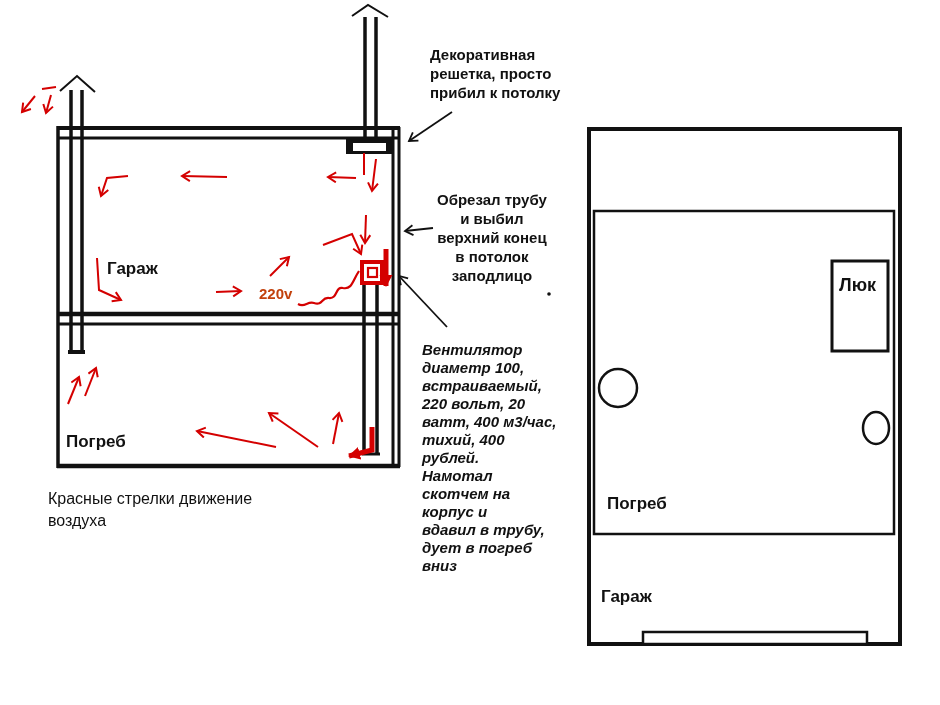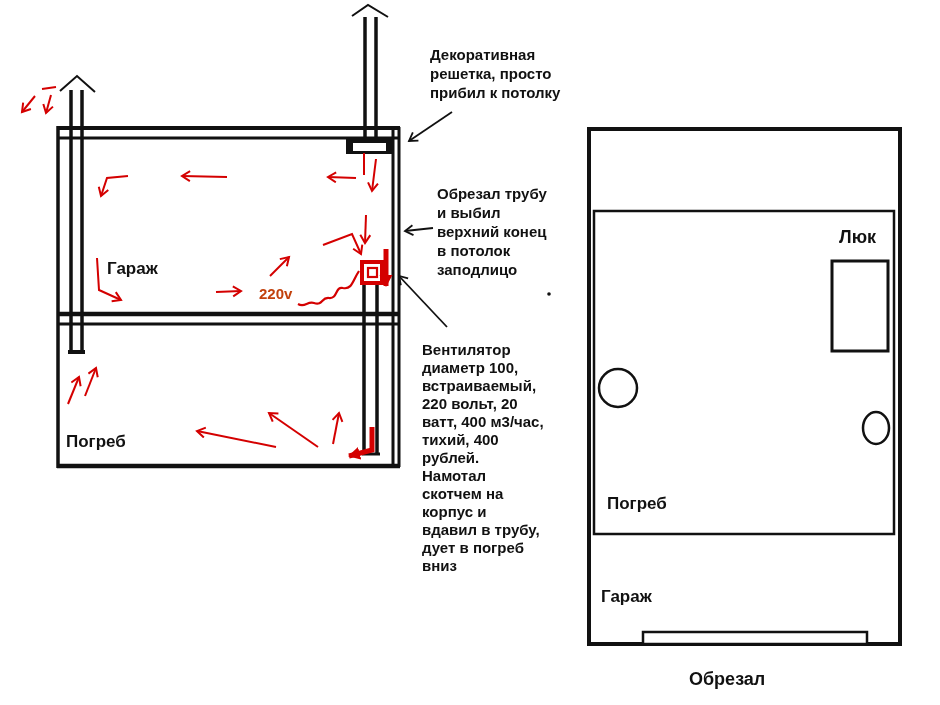--- a/index.html
+++ b/index.html
@@ -2,23 +2,23 @@
 <html><head>
 <meta charset="utf-8">
 <style>
   html,body{margin:0;padding:0;background:#ffffff;}
   body{width:940px;height:705px;position:relative;overflow:hidden;
        font-family:"Liberation Sans", sans-serif;color:#111;}
   #stage{position:absolute;left:0;top:0;width:940px;height:705px;}
   svg{position:absolute;left:0;top:0;}
   .txt{position:absolute;white-space:pre-line;color:#111;}
   .note{font-size:15px;line-height:19px;font-weight:bold;}
-  .note-fan{font-size:15px;line-height:18px;font-weight:bold;}
+  .note-fan{font-size:15px;line-height:18px;font-weight:bold;font-style:italic;}
   .big-label{font-size:17px;font-weight:bold;}
-  .mid-label{font-size:18px;font-weight:bold;line-height:21px;}
+  .mid-label{font-size:18px;font-weight:bold;line-height:21px;margin-top:48px;}
   .legend{font-size:16px;line-height:22px;font-weight:normal;}
   .caption{font-size:20px;line-height:25px;font-weight:bold;}
   .volt{font-size:15px;font-weight:bold;color:#c2410c;}
 </style>
 </head>
 <body>
 
 <div id="stage">
 
 <svg width="940" height="705" viewBox="0 0 940 705">
@@ -118,21 +118,21 @@
     <rect x="832" y="261" width="56" height="90" stroke-width="3"></rect>
     <circle cx="618" cy="388" r="19" stroke-width="2.5"></circle>
     <ellipse cx="876" cy="428" rx="13" ry="16" stroke-width="2.5"></ellipse>
     <rect x="643" y="632" width="224" height="12" fill="#ffffff" stroke-width="2.5"></rect>
   </g>
 </svg>
 
 <div class="txt note" style="left:430px;top:45px;">Декоративная
 решетка, просто
 прибил к потолку</div>
-<div class="txt note" style="left:437px;top:184px;">Обрезал трубу
+<div class="txt note" style="left:437px;top:190px;text-align:center;">Обрезал трубу
 и выбил
 верхний конец
 в потолок
 заподлицо</div>
 <div class="txt note-fan" style="left:422px;top:341px;">Вентилятор
 диаметр 100,
 встраиваемый,
 220 вольт, 20
 ватт, 400 м3/час,
 тихий, 400
@@ -140,19 +140,21 @@
 Намотал
 скотчем на
 корпус и
 вдавил в трубу,
 дует в погреб
 вниз</div>
 
 <div class="txt big-label" style="left:107px;top:259px;">Гараж</div>
 <div class="txt big-label" style="left:66px;top:432px;">Погреб</div>
 <div class="txt volt" style="left:259px;top:285px;">220v</div>
+<div class="txt legend" style="left:48px;top:488px;">Красные стрелки движение
+воздуха</div>
 
 <div class="txt mid-label" style="left:839px;top:227px;">Люк</div>
 <div class="txt big-label" style="left:607px;top:494px;">Погреб</div>
 <div class="txt big-label" style="left:601px;top:587px;">Гараж</div>
 <div class="txt mid-label" style="left:689px;top:669px;">Обрезал</div>
 
 </div>
 
 </body></html>

